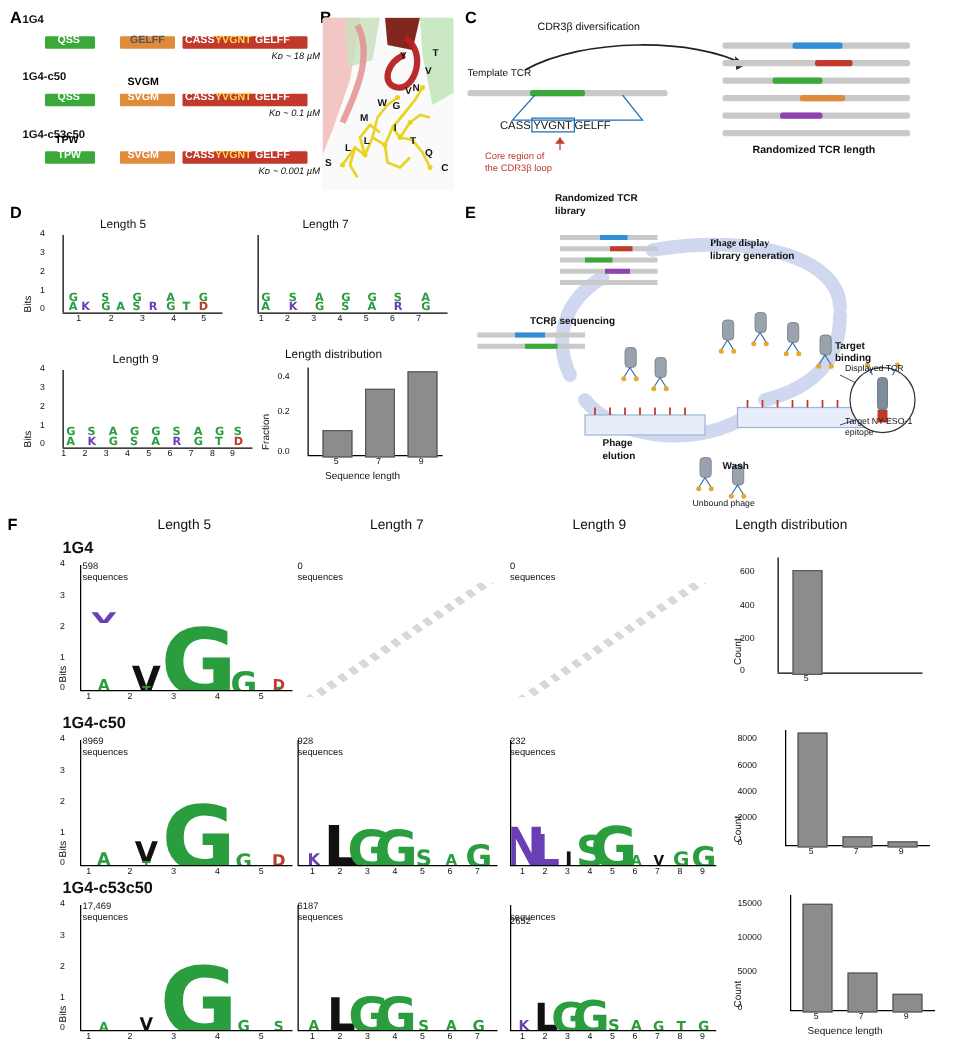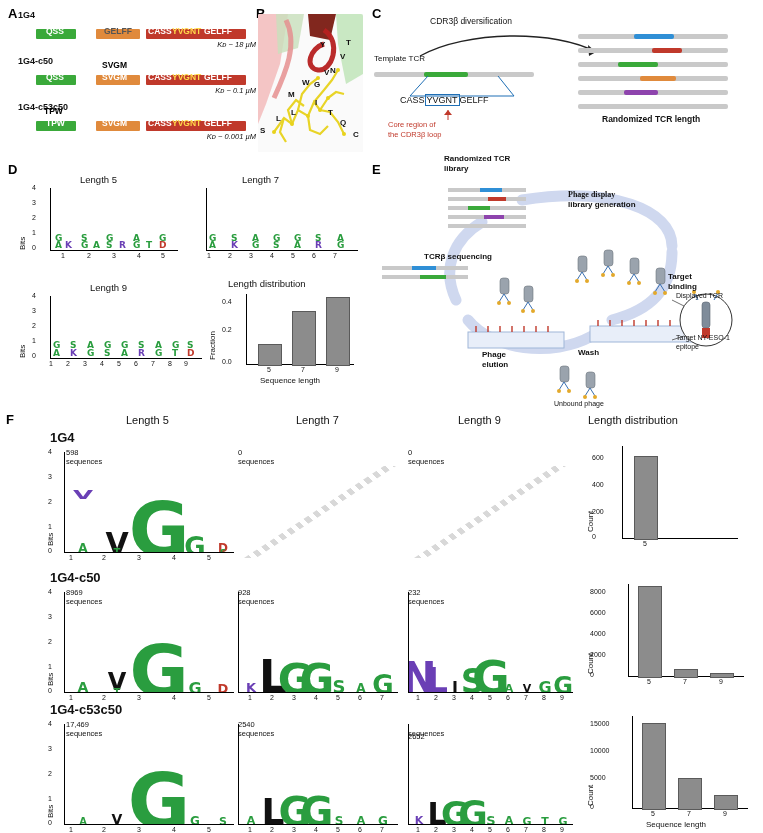--- a/index.html
+++ b/index.html
@@ -419,21 +419,21 @@
   <div class="etxt" style="left:196px;top:30px;font-family:Liberation Serif, serif;">Phage display</div>
   <div class="etxt" style="left:196px;top:40px;">library generation</div>
   <div class="etxt" style="left:8px;top:92px;margin-left:44px;">TCRβ sequencing</div>
   <div class="etxt" style="left:296px;top:112px;">Target</div>
   <div class="etxt" style="left:296px;top:122px;">binding</div>
   <div class="etxt2" style="left:304px;top:132px;">Displayed TCR</div>
   <div class="etxt2" style="left:304px;top:174px;">Target NY-ESO-1</div>
   <div class="etxt2" style="left:304px;top:183px;">epitope</div>
   <div class="etxt" style="left:110px;top:190px;">Phage</div>
   <div class="etxt" style="left:110px;top:200px;">elution</div>
-  <div class="etxt" style="left:206px;top:188px;text-align:right;">Wash</div>
+  <div class="etxt" style="left:206px;top:208px;text-align:right;">Wash</div>
   <div class="etxt2" style="left:182px;top:240px;">Unbound phage</div>
 </div>
 
 <div class="panel-letter" style="left:6px;top:412px;">F</div>
 <div id="panelF">
 
   <div class="fcol-title" style="position:absolute;left:118px;top:2px;">Length 5</div>
   <div class="fcol-title" style="position:absolute;left:288px;top:2px;">Length 7</div>
   <div class="fcol-title" style="position:absolute;left:450px;top:2px;">Length 9</div>
   <div class="fcol-title" style="position:absolute;left:580px;top:2px;">Length distribution</div>
@@ -618,21 +618,21 @@
       </g>
     </svg>
     <div class="xtick" style="left:12px;top:106px;width:22px;">1</div>
     <div class="xtick" style="left:45px;top:106px;width:22px;">2</div>
     <div class="xtick" style="left:80px;top:106px;width:22px;">3</div>
     <div class="xtick" style="left:115px;top:106px;width:22px;">4</div>
     <div class="xtick" style="left:150px;top:106px;width:22px;">5</div>
   </div>
 
   <div style="position:absolute;left:230px;top:308px;width:170px;height:110px;">
-    <div class="seqcount" style="position:absolute;left:0;top:0;">2540</div>
+    <div class="seqcount" style="position:absolute;left:0;top:0;">6187</div>
     <div class="seqcount" style="position:absolute;left:0;top:9px;">sequences</div>
     <div class="axisline" style="left:0px;top:4px;width:1px;height:100px;"></div>
     <div class="axisline" style="left:0px;top:104px;width:160px;height:1px;"></div>
     <svg style="position:absolute;left:1px;top:4px;" width="159" height="100" xmlns="http://www.w3.org/2000/svg">
       <g font-family="DejaVu Sans" font-weight="bold" text-anchor="middle">
         <text x="12" y="100" font-size="11" fill="#2a9d3f">A</text>
         <text x="34" y="100" font-size="36" fill="#111">L</text>
         <text x="56" y="102" font-size="40" fill="#2a9d3f">G</text>
         <text x="78" y="102" font-size="40" fill="#2a9d3f">G</text>
         <text x="100" y="101" font-size="12" fill="#2a9d3f">S</text>

